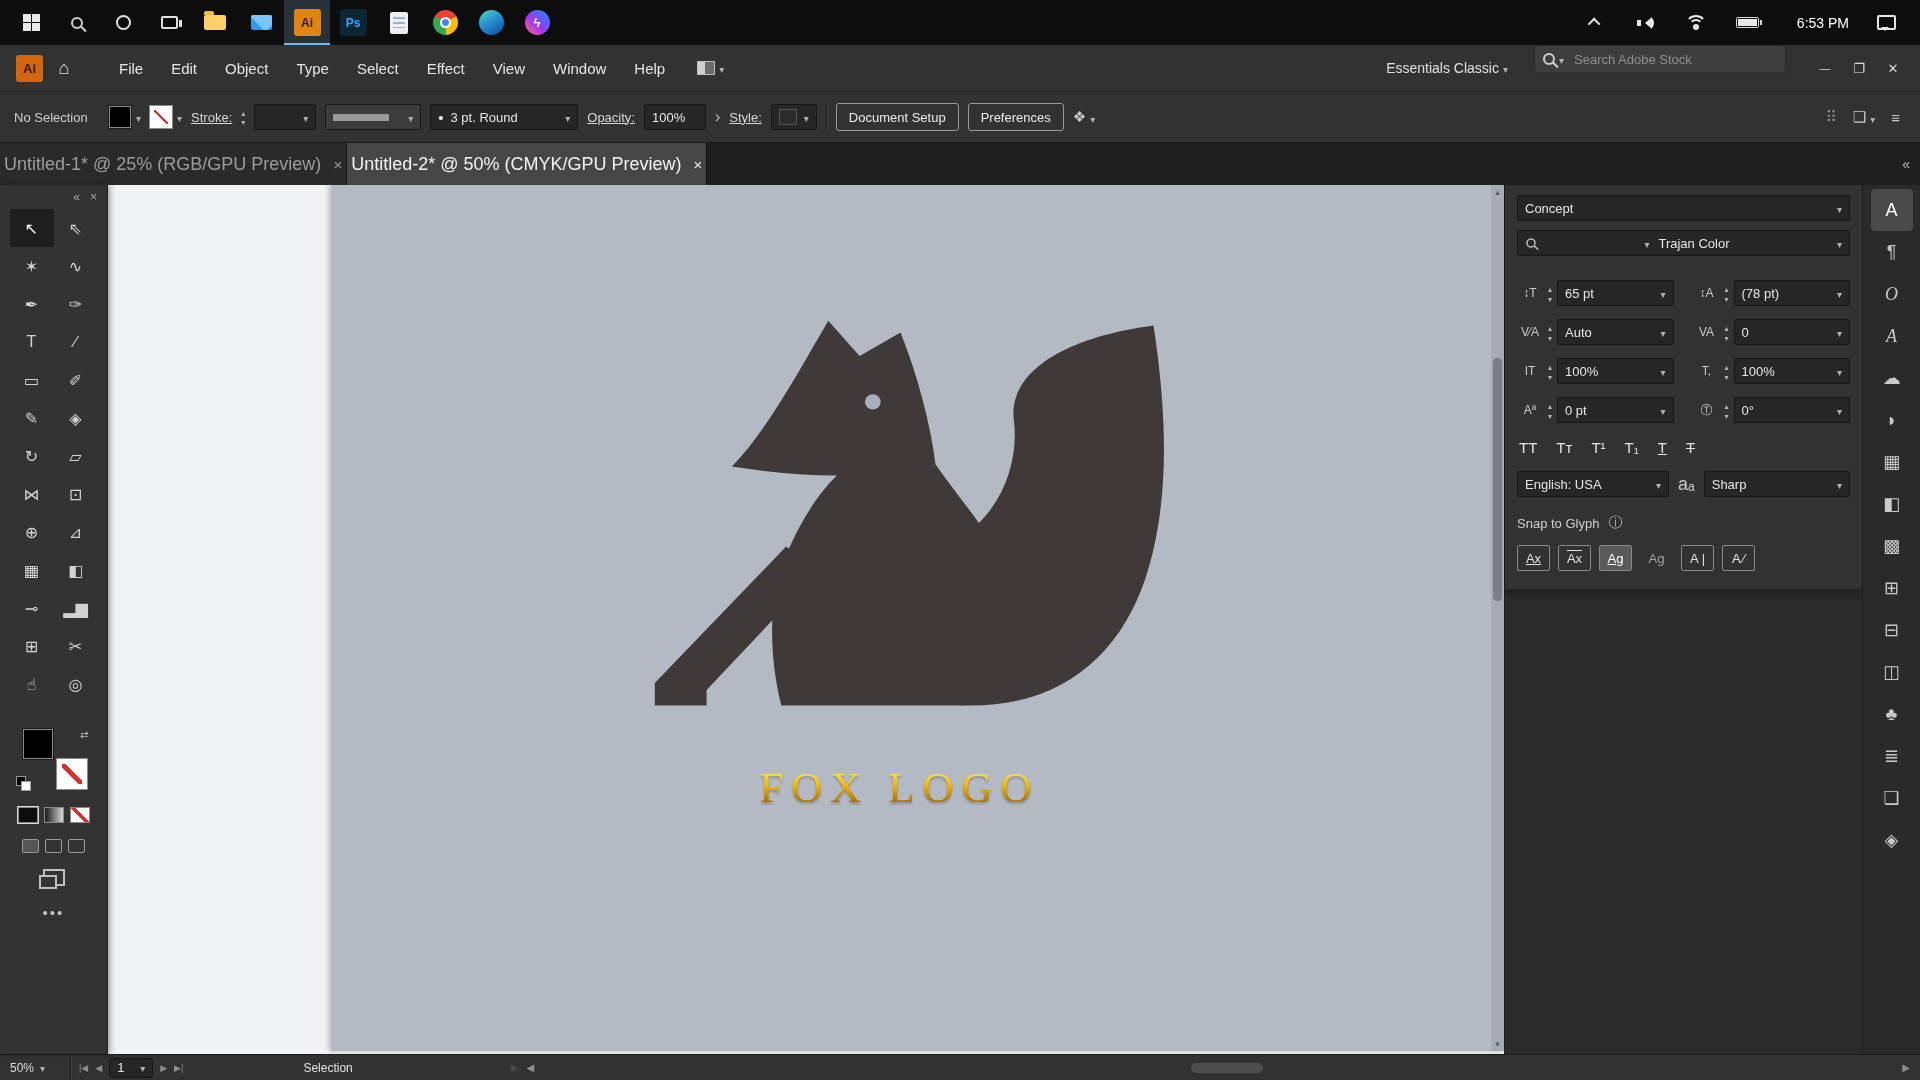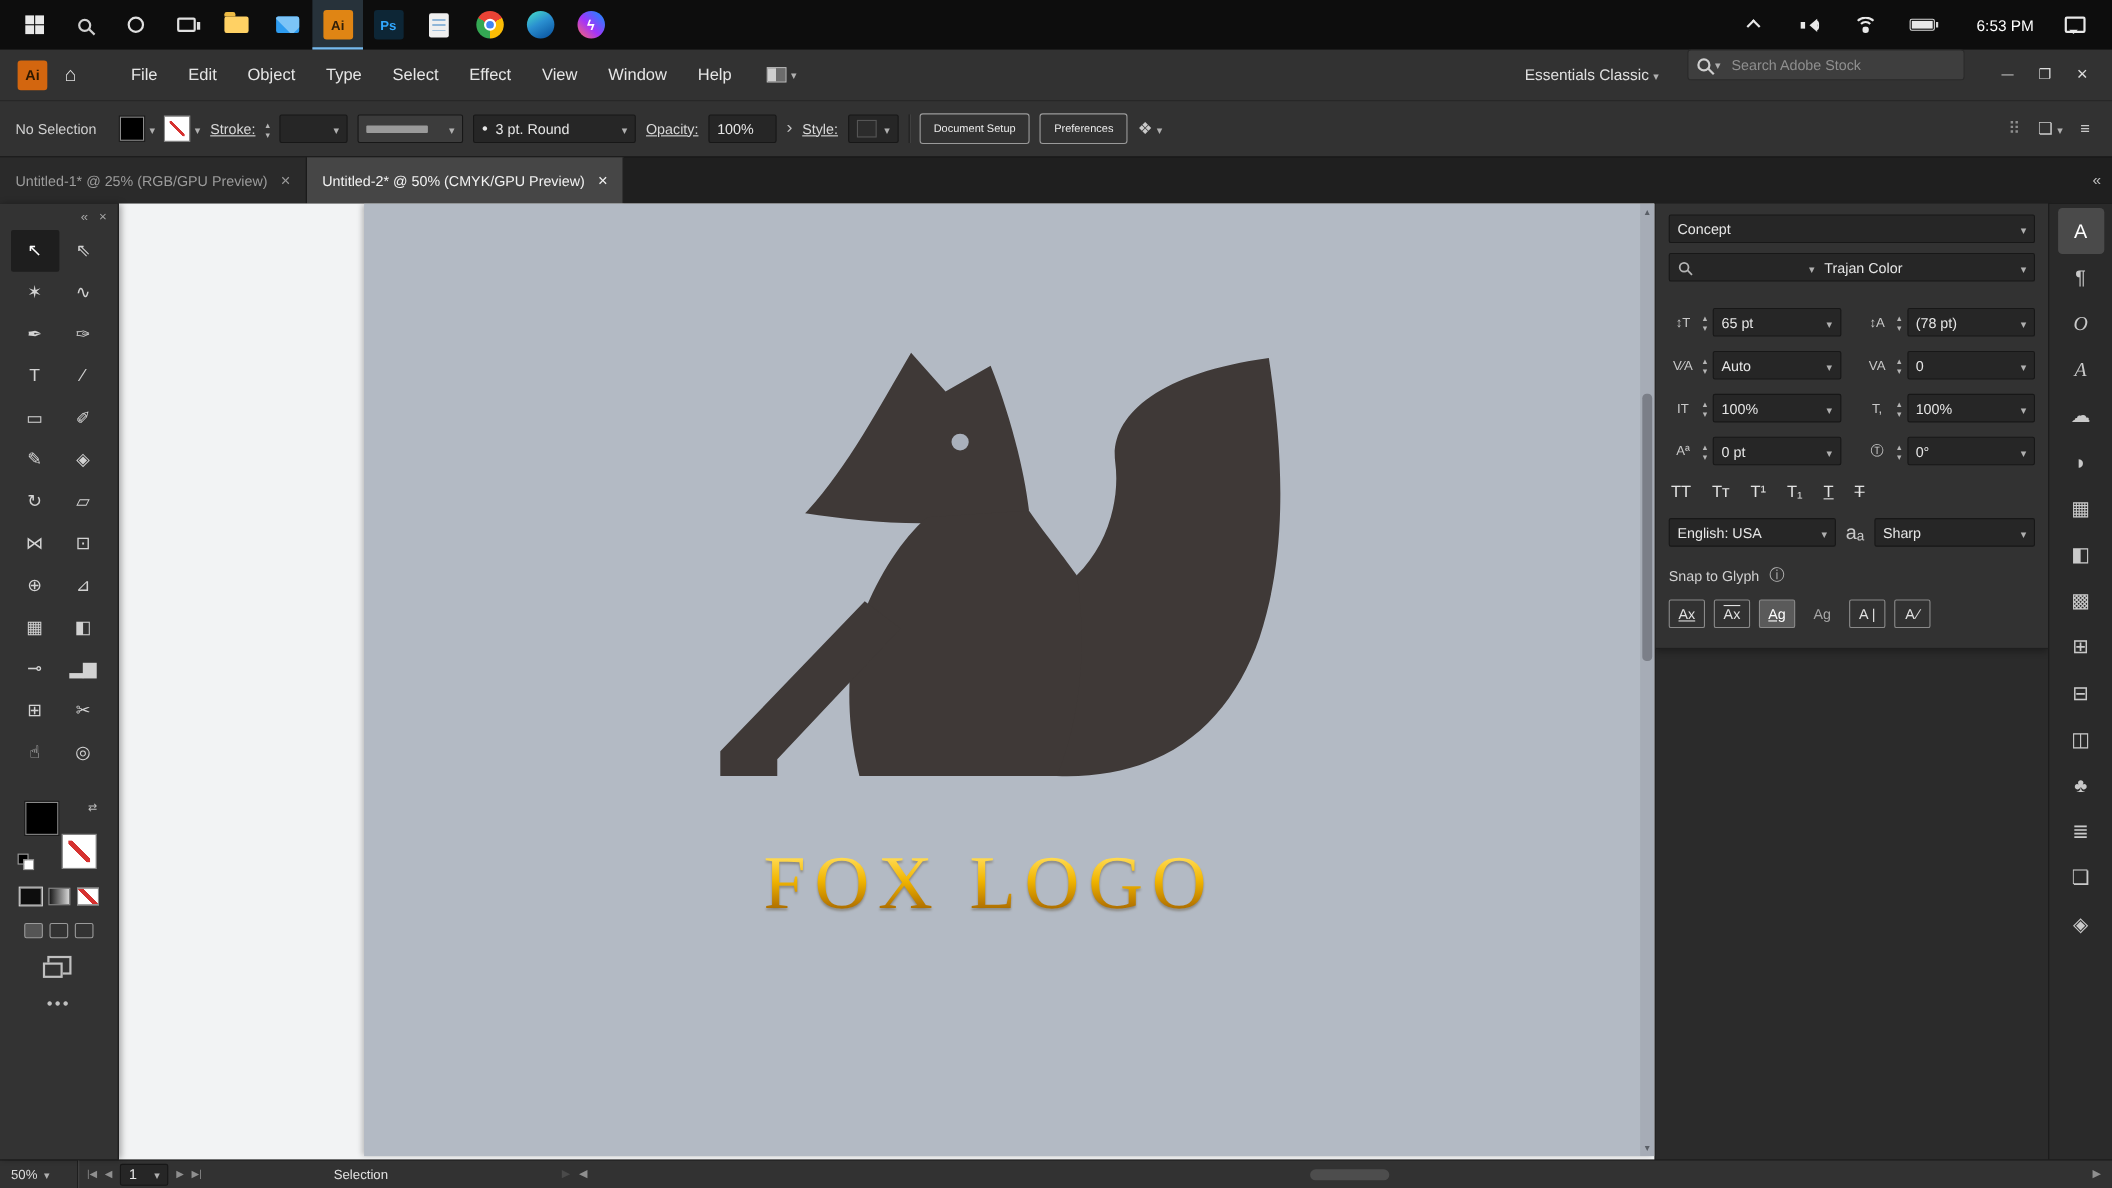--- a/index.html
+++ b/index.html
@@ -83,28 +83,28 @@
 .dd{display:inline-flex;align-items:center;background:#262626;border:1px solid #171717;border-radius:2px;height:26px;padding:0 7px;color:#e6e6e6;font-size:13px;cursor:pointer}
 .dd .chev{margin-left:auto}
 .dd-sm{width:62px}
 .dd-profile{width:96px;background:#3c3c3c}
 .profile-bar{width:56px;height:7px;background:#9a9a9a;border-radius:1px}
 .dd-brush{width:148px;gap:7px}
 .bullet{font-size:15px}
 .rchev::after{content:"›";font-size:16px;color:#c0c0c0}
 .dd-style{width:46px}
 .style-sw{width:18px;height:16px;background:#2c2c2c;border:1px solid #555}
-.cb-btn{background:transparent;border:1px solid #9a9a9a;border-radius:3px;color:#ececec;font-size:10px;height:28px;padding:0 12px;cursor:pointer}
+.cb-btn{background:transparent;border:1px solid #9a9a9a;border-radius:3px;color:#ececec;font-size:13px;height:28px;padding:0 12px;cursor:pointer}
 .cb-icon{display:inline-flex;align-items:center;color:#c9c9c9;font-size:15px;cursor:pointer}
 .cb-icon.dim{color:#8e8e8e}
 .cb-right{margin-left:auto;display:flex;align-items:center;gap:16px;padding-right:6px}
 
 
 .tabbar{height:42px;background:#1f1f1f;display:flex;align-items:stretch}
-.dtab{display:flex;align-items:center;gap:12px;padding:0 14px;background:#2a2a2a;color:#9c9c9c;font-size:13px;border-right:1px solid #161616;cursor:pointer}
+.dtab{display:flex;align-items:center;gap:12px;padding:0 4px;background:#2a2a2a;color:#9c9c9c;font-size:18px;border-right:1px solid #161616;cursor:pointer}
 .dtab.active{background:#464646;color:#f2f2f2}
 .dtab-close{cursor:pointer}
 .dtab-close::after{content:"×";font-size:15px}
 .tabbar-right{margin-left:auto;display:flex;align-items:center;padding-right:10px}
 .collapse-icon::after{content:"«";color:#bdbdbd;font-size:14px}
 
 
 .workspace{display:flex;height:869px}
 
 
@@ -133,21 +133,21 @@
 .dbtn.active{background:#555}
 .screen-mode{margin:16px auto 0;width:22px;height:17px;border:2px solid #c0c0c0;position:relative;cursor:pointer}
 .screen-mode::after{content:"";position:absolute;left:-6px;bottom:-5px;width:14px;height:10px;background:#333;border:2px solid #c0c0c0}
 .more-dots{text-align:center;color:#c0c0c0;margin-top:18px;font-size:15px;cursor:pointer}
 .more-dots::after{content:"•••";letter-spacing:2px}
 
 
 .canvas{flex:1;background:#f2f3f4;position:relative;overflow:hidden}
 .artboard{position:absolute;left:223px;top:0;right:0;bottom:3px;background:#b3bac4;box-shadow:-2px 0 5px rgba(0,0,0,.25)}
 .fox{position:absolute;left:319px;top:131px;width:530px;height:400px}
-.logo-text{position:absolute;left:0;right:36px;top:578px;text-align:center;font-family:"Liberation Serif","DejaVu Serif",serif;font-size:69px;letter-spacing:8px;background:linear-gradient(180deg,#fff3a3 0%,#ffd94e 22%,#f0b400 48%,#b87800 75%,#7d4e00 100%);-webkit-background-clip:text;background-clip:text;color:transparent;filter:drop-shadow(0 2px 1px rgba(60,40,0,.35));cursor:text}
+.logo-text{position:absolute;left:0;right:36px;top:578px;text-align:center;font-family:"Liberation Serif","DejaVu Serif",serif;font-size:43px;letter-spacing:8px;background:linear-gradient(180deg,#fff3a3 0%,#ffd94e 22%,#f0b400 48%,#b87800 75%,#7d4e00 100%);-webkit-background-clip:text;background-clip:text;color:transparent;filter:drop-shadow(0 2px 1px rgba(60,40,0,.35));cursor:text}
 .vscroll{position:absolute;right:0;top:0;bottom:3px;width:13px;background:rgba(0,0,0,.07)}
 .vscroll .up,.vscroll .dn{position:absolute;left:0;right:0;text-align:center;color:#5a5f66;font-size:9px;cursor:pointer}
 .vscroll .up{top:2px}
 .vscroll .dn{bottom:2px}
 .vscroll .up::after{content:"▴"}
 .vscroll .dn::after{content:"▾"}
 .vthumb{position:absolute;left:2px;right:2px;top:20%;height:28%;background:rgba(70,74,80,.45);border-radius:4px;cursor:grab}
 
 
 .char-panel{width:358px;background:#2b2b2b;border-left:1px solid #1c1c1c;display:flex;flex-direction:column}

